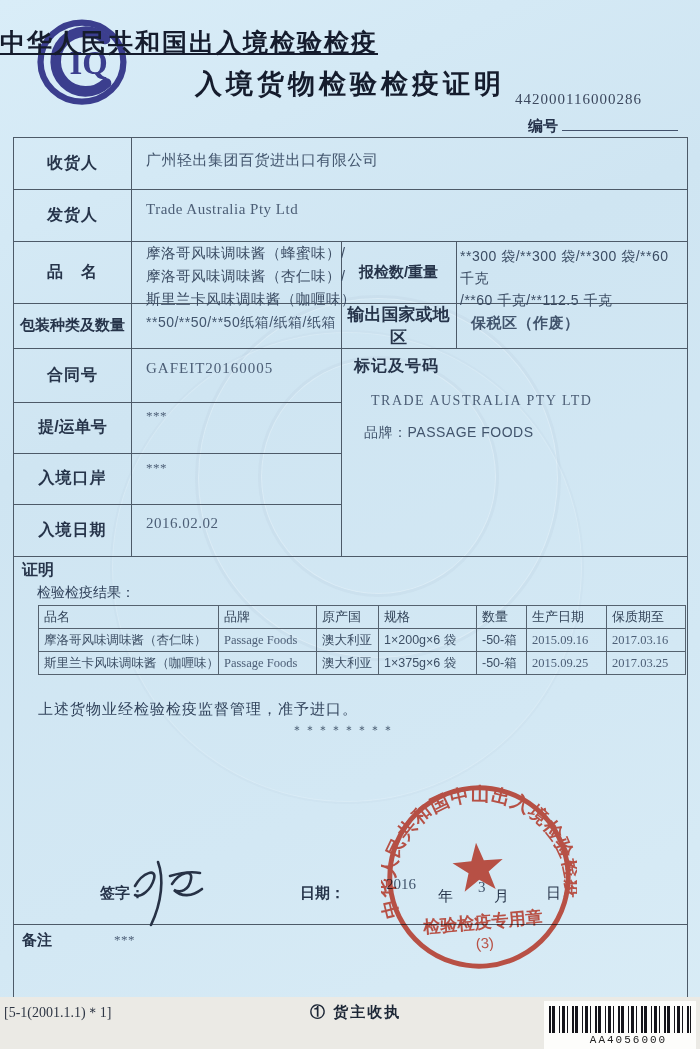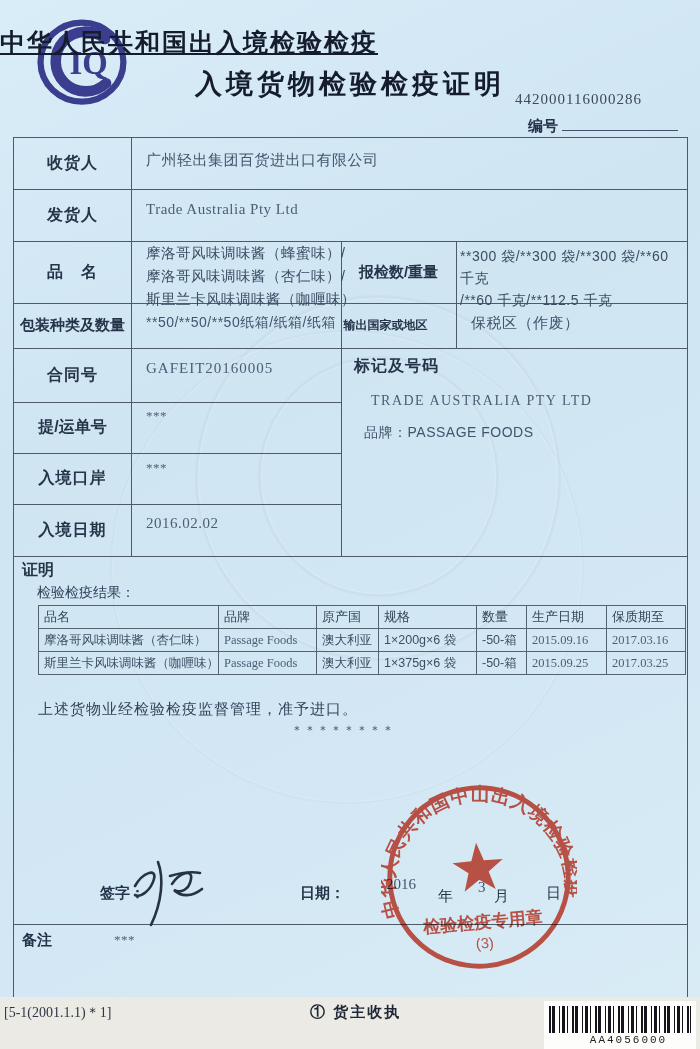--- a/index.html
+++ b/index.html
@@ -101,36 +101,36 @@
 
     <div class="lab" style="left:0;width:117px;top:0;height:51px;">收货人</div>
     <div class="lab" style="left:0;width:117px;top:51px;height:52px;">发货人</div>
     <div class="lab" style="left:0;width:117px;top:103px;height:62px;">品　名</div>
     <div class="lab" style="left:0;width:117px;top:165px;height:45px;font-size:15px;letter-spacing:0;">包装种类及数量</div>
     <div class="lab" style="left:0;width:117px;top:210px;height:54px;">合同号</div>
     <div class="lab" style="left:0;width:117px;top:264px;height:51px;letter-spacing:0;">提/运单号</div>
     <div class="lab" style="left:0;width:117px;top:315px;height:51px;">入境口岸</div>
     <div class="lab" style="left:0;width:117px;top:366px;height:52px;">入境日期</div>
     <div class="lab" style="left:327px;width:115px;top:103px;height:62px;font-size:15px;letter-spacing:0;">报检数/重量</div>
-    <div class="lab" style="left:314px;width:115px;top:165px;height:45px;font-size:12px;letter-spacing:0;">输出国家或地区</div>
+    <div class="lab" style="left:327px;width:115px;top:165px;height:45px;font-size:17px;letter-spacing:0;">输出国家或地区</div>
     <div class="lab" style="left:340px;top:213px;height:30px;">标记及号码</div>
 
     <div class="val" style="left:132px;top:13px;">广州轻出集团百货进出口有限公司</div>
     <div class="val ser" style="left:132px;top:63px;font-size:15px;">Trade Australia Pty Ltd</div>
     <div class="plist" style="left:132px;top:104px;">
       <div>摩洛哥风味调味酱（蜂蜜味）/</div>
       <div>摩洛哥风味调味酱（杏仁味）/</div>
       <div>斯里兰卡风味调味酱（咖喱味）</div>
     </div>
     <div class="plist" style="left:446px;top:107px;font-size:14px;line-height:22px;">
       <div>**300 袋/**300 袋/**300 袋/**60 千克</div>
       <div>/**60 千克/**112.5 千克</div>
     </div>
     <div class="val" style="left:132px;top:176px;font-size:14px;">**50/**50/**50纸箱/纸箱/纸箱</div>
-    <div class="val" style="left:457px;top:176px;">保税区（作废）</div>
+    <div class="val" style="left:457px;top:176px;font-weight:bold;">保税区（作废）</div>
     <div class="val ser" style="left:132px;top:222px;letter-spacing:1px;">GAFEIT20160005</div>
     <div class="val ser" style="left:357px;top:255px;font-size:14px;letter-spacing:1.5px;">TRADE AUSTRALIA PTY LTD</div>
     <div class="val" style="left:350px;top:286px;font-size:14px;">品牌：PASSAGE FOODS</div>
     <div class="val ser" style="left:132px;top:270px;font-size:13px;">***</div>
     <div class="val ser" style="left:132px;top:322px;font-size:13px;">***</div>
     <div class="val ser" style="left:132px;top:377px;">2016.02.02</div>
 
     <div class="cert-label">证明</div>
     <div class="result-label">检验检疫结果：</div>
 

